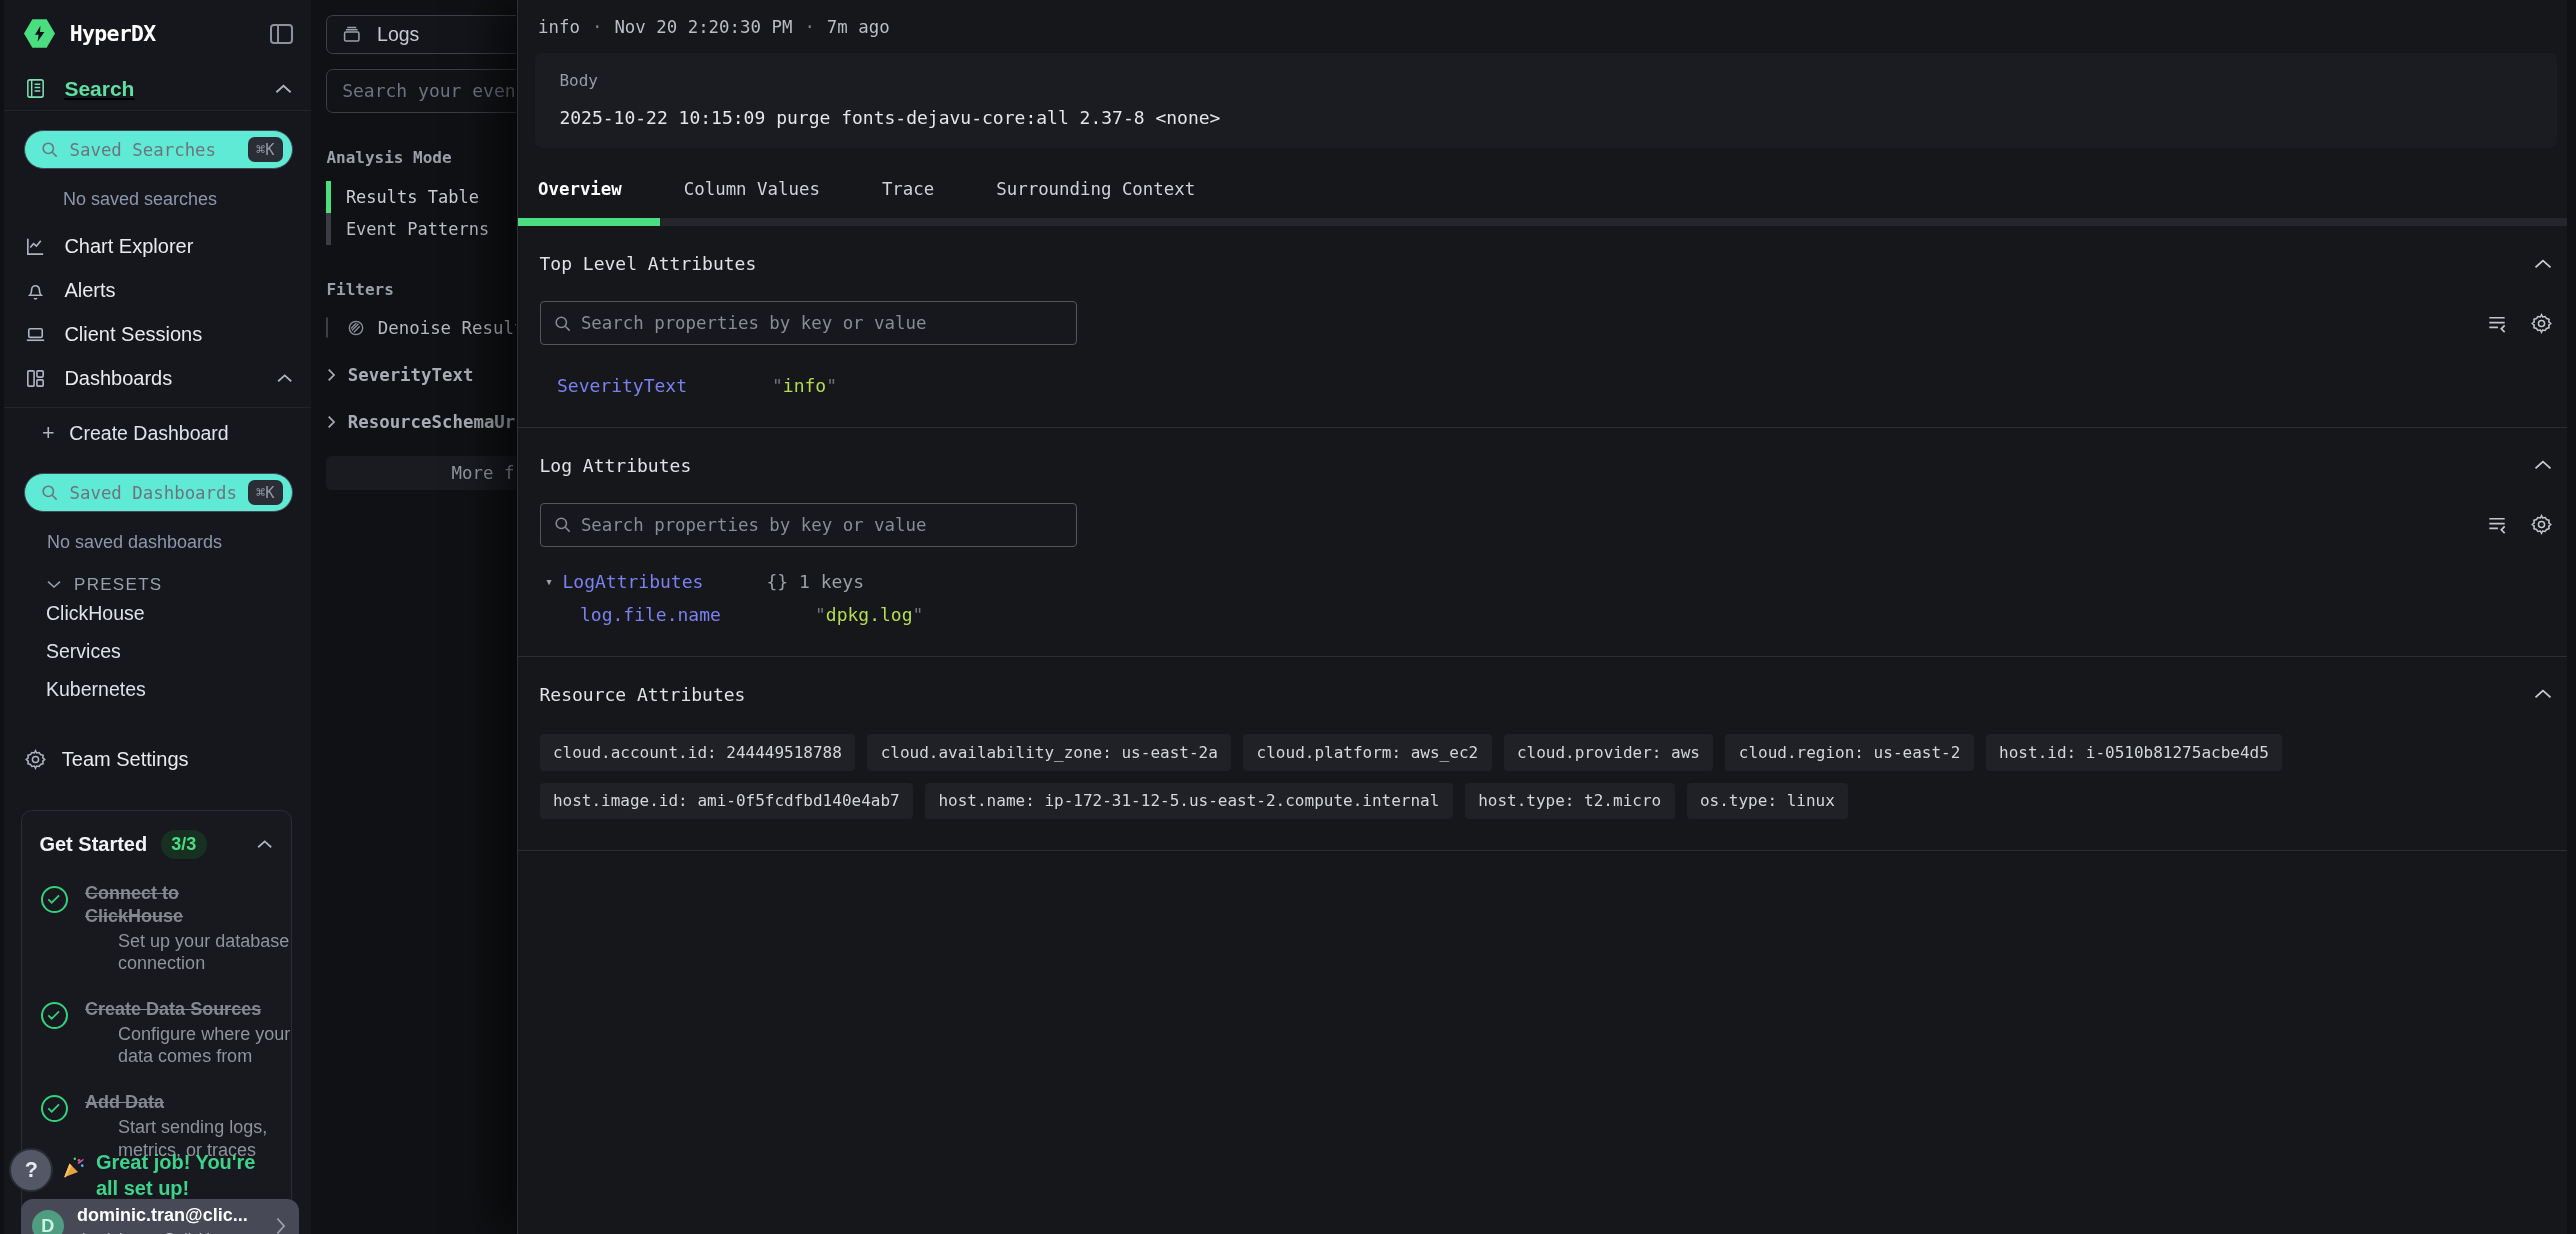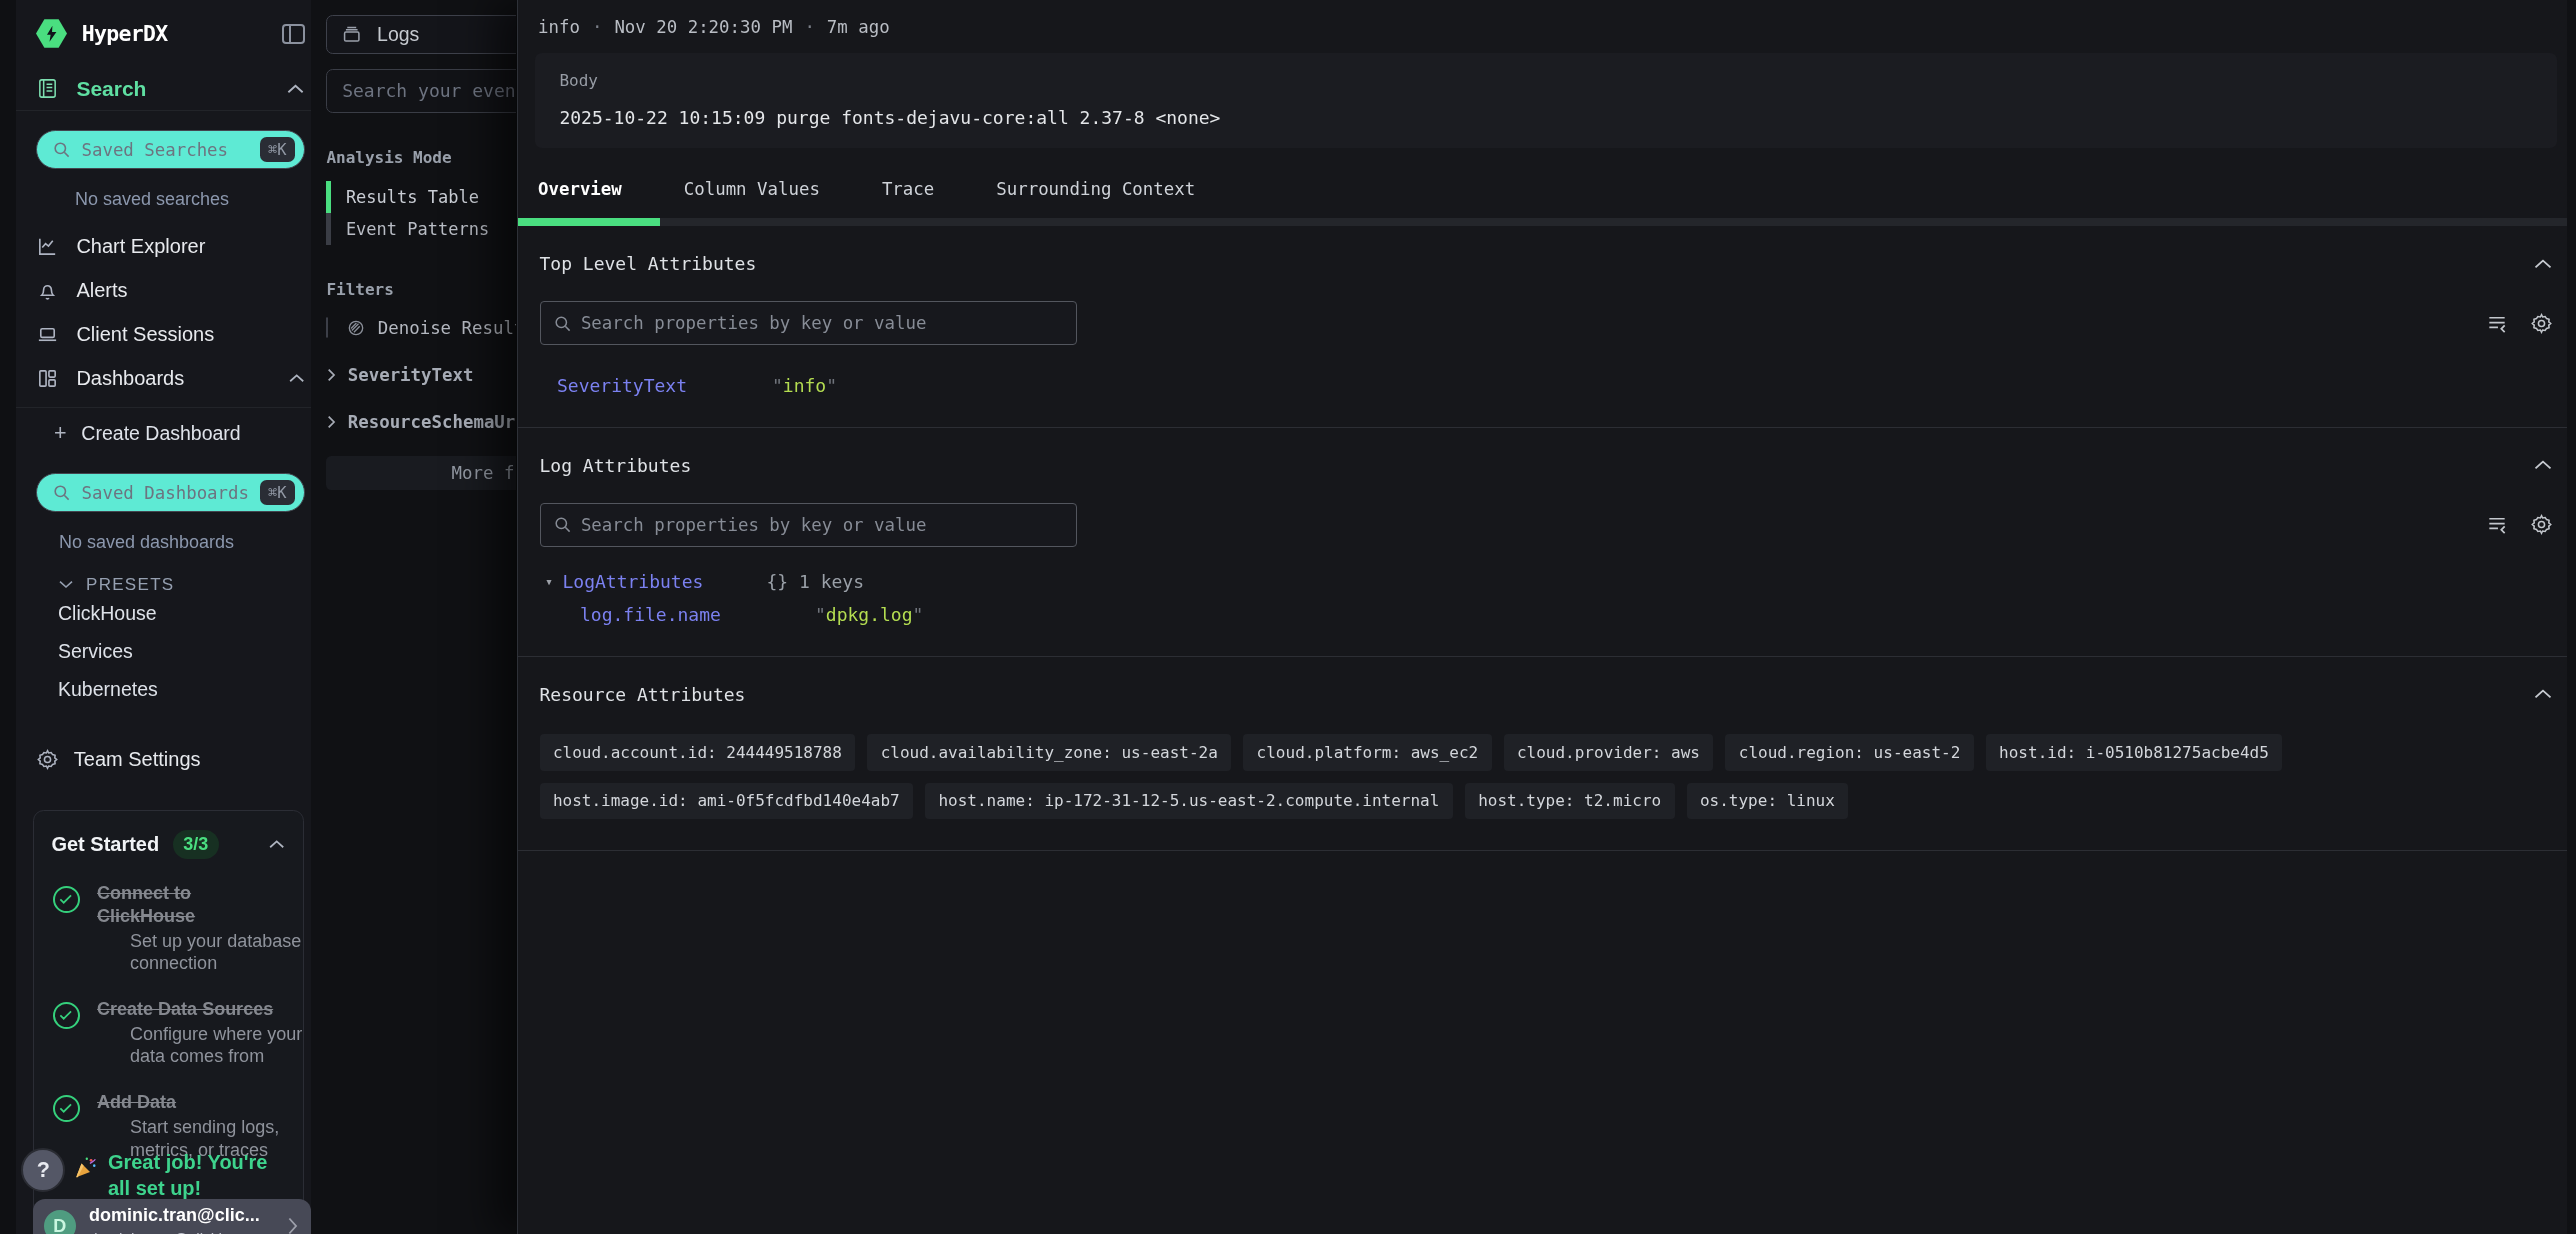--- a/index.html
+++ b/index.html
@@ -8,27 +8,27 @@
     --green:#4ade80; --mint:#5fdfa2; --key:#7b81f0; --val:#b4dd51;
     --text:#e7e9ed; --muted:#9aa0ab; --faint:#6f7480; --dim:#8c96ab;
   }
   *{margin:0;padding:0;box-sizing:border-box;}
   html,body{width:2576px;height:1234px;overflow:hidden;background:var(--bg);}
   .mono{font-family:"DejaVu Sans Mono",monospace;}
   .sans{font-family:"Liberation Sans",sans-serif;}
   svg{display:block;}
 
   
-  .sidebar{position:absolute;left:16px;top:0;width:310px;height:1234px;background:var(--sidebar-bg);border-right:1.3px solid #222429;}
+  .sidebar{position:absolute;left:4px;top:0;width:310px;height:1234px;background:var(--sidebar-bg);border-right:1.3px solid #222429;}
   .logo-row{display:flex;align-items:center;height:67px;padding:0 20px;}
   .logo-hex{width:31px;height:31px;background:var(--green);clip-path:polygon(27% 4%,73% 4%,100% 50%,73% 96%,27% 96%,0% 50%);display:flex;align-items:center;justify-content:center;}
   .app-name{font-family:"DejaVu Sans Mono",monospace;font-weight:bold;font-size:21.5px;color:#fff;margin-left:14.8px;letter-spacing:-0.7px;}
   .collapse-btn{margin-left:auto;width:23px;height:20px;border:2px solid #8b919e;border-radius:4px;position:relative;}
   .collapse-btn::after{content:"";position:absolute;left:5.4px;top:0;bottom:0;width:2px;background:#8b919e;}
-  .side-sec-head{display:flex;align-items:center;height:44px;padding:0 20px;border-bottom:1.3px solid #222429;}
+  .side-sec-head{display:flex;align-items:center;height:44px;padding:0 20px;border-bottom:1.3px solid #222429;text-decoration:underline;}
   .side-sec-head .lbl{font-size:21px;font-weight:bold;color:var(--mint);margin-left:17.4px;}
   .chev{color:#aeb4c0;}
   .pill{margin:19px 20px 0;height:39px;border:1.3px solid #43464f;border-radius:670px;background:#5eead4;display:flex;align-items:center;padding:0 9.4px 0 14.8px;}
   .pill .ph{font-size:17.4px;color:#6d7480;margin-left:10.7px;flex:1;white-space:nowrap;overflow:hidden;}
   .kbd{background:#2a2d35;border-radius:6.7px;padding:3.4px 8px;font-size:15.4px;color:#9299a5;}
   .empty-note{font-size:18px;color:#8b97ad;padding:20px 0 4px 59px;}
   .nav{margin-top:10.7px;}
   .nav-item{display:flex;align-items:center;height:44px;padding:0 20px;color:#e8eaee;font-size:20px;cursor:pointer;}
   .nav-item .txt{margin-left:17.4px;flex:1;}
   .divider{border-top:1.3px solid #222429;margin-top:6.7px;}

